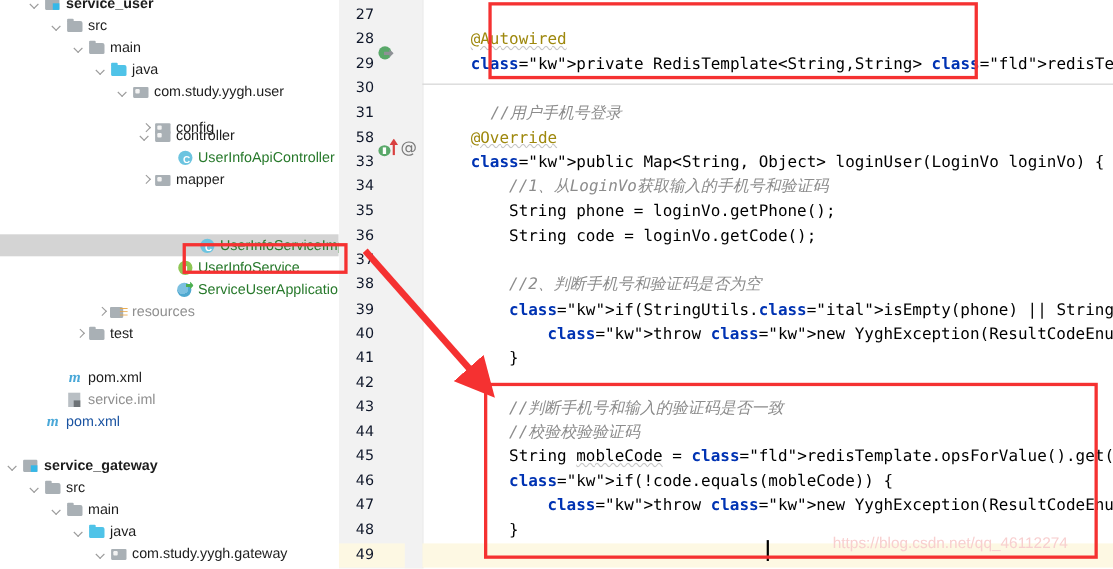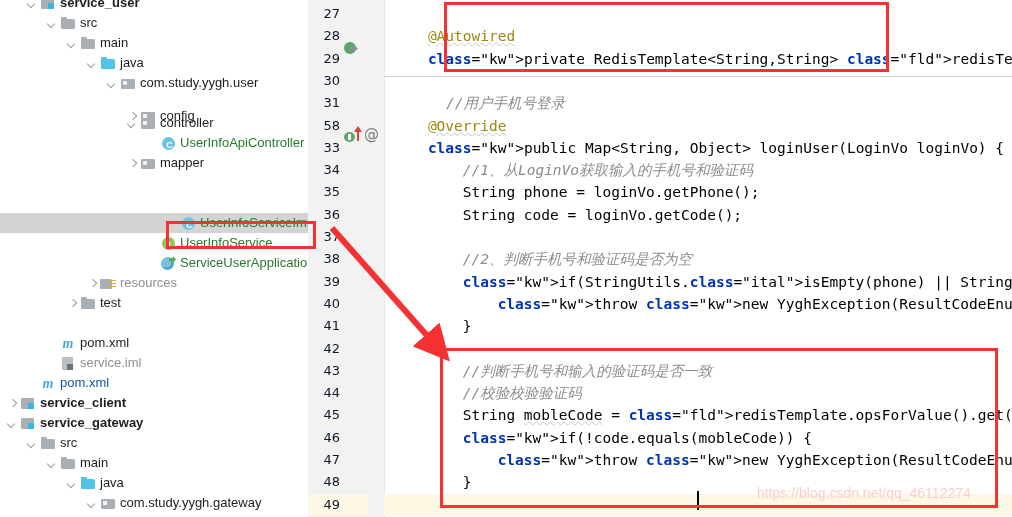--- a/index.html
+++ b/index.html
@@ -369,26 +369,20 @@
         <div style="flex: 0 0 46px; height: 1px;"></div>
         <div class="twisty none"></div>
         <div class="ico f-iml"></div>
         <div class="lbl grey">service.iml</div>
       </div>
       <div class="row" style="top: 373px;">
         <div style="flex: 0 0 26px; height: 1px;"></div>
         <div class="twisty none"></div>
         <div class="ico f-mvn"></div>
         <div class="lbl blue">pom.xml</div>
-      </div>
-      <div class="row" style="top: 393px;">
-        <div style="flex: 0 0 6px; height: 1px;"></div>
-        <div class="twisty closed"></div>
-        <div class="ico f-module"></div>
-        <div class="lbl bold">service_client</div>
       </div>
       <div class="row" style="top: 413px;">
         <div style="flex: 0 0 6px; height: 1px;"></div>
         <div class="twisty open"></div>
         <div class="ico f-module"></div>
         <div class="lbl bold">service_gateway</div>
       </div>
       <div class="row" style="top: 433px;">
         <div style="flex: 0 0 26px; height: 1px;"></div>
         <div class="twisty open"></div>

